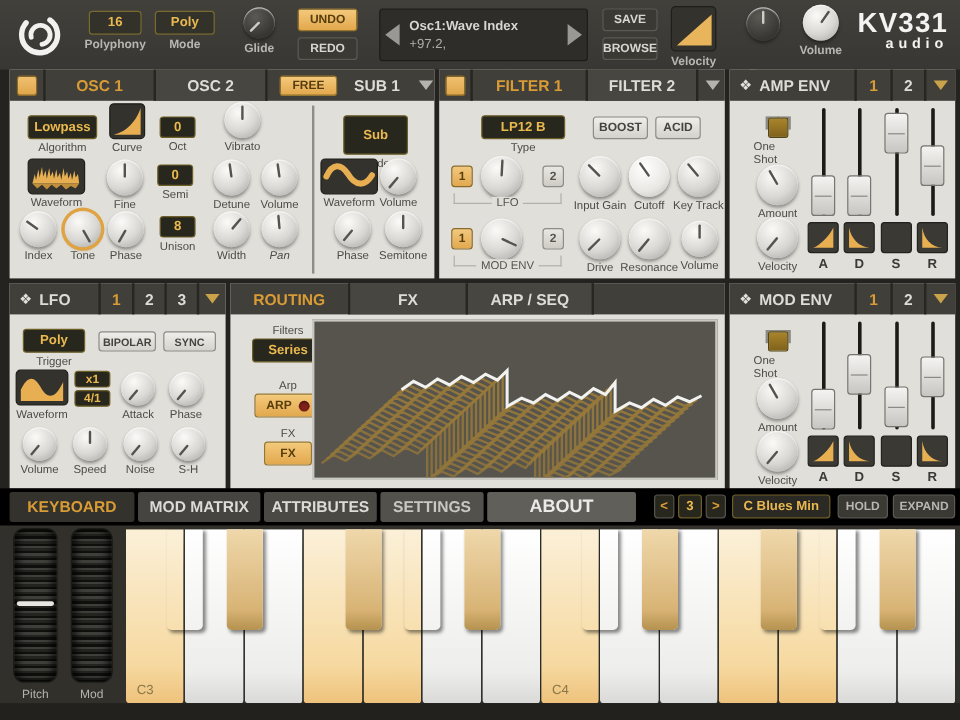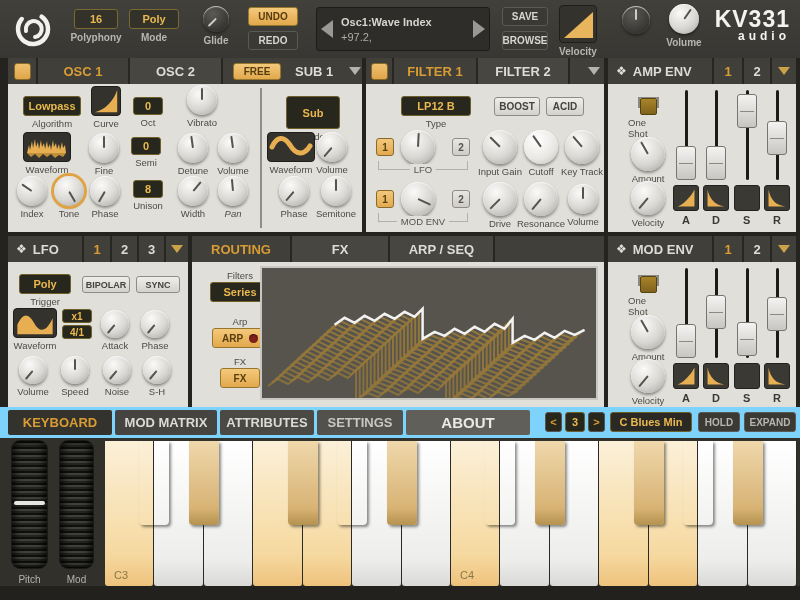--- a/index.html
+++ b/index.html
@@ -37,21 +37,21 @@
   .bracket{position:absolute;border:1px solid #b2b0aa;border-top:none;height:9px;box-sizing:border-box;}
   .bracket span{position:absolute;left:50%;transform:translate(-50%,0);top:3px;background:#e1dfd9;padding:0 4px;font-size:9.5px;color:#55534d;white-space:nowrap;}
   
   .vslider{position:absolute;width:20px;}
   .vslider .track{position:absolute;left:50%;margin-left:-1.5px;width:3px;top:0;bottom:0;background:#1c1b17;border-radius:2px;}
   .vslider .thumb{position:absolute;left:50%;transform:translateX(-50%);width:20px;height:34px;background:linear-gradient(#f4f3f1,#c8c6c2);border:1px solid #77756f;border-radius:3px;box-sizing:border-box;}
   .vslider .thumb::after{content:"";position:absolute;left:2px;right:2px;top:50%;height:1px;background:#8a8984;}
   .eicon{position:absolute;width:26px;height:26px;background:#3a3934;border-radius:3px;border:1px solid #23221e;box-sizing:border-box;}
   .sl-letter{position:absolute;font-size:11px;font-weight:bold;color:#3a3936;}
   
-  #bottom-nav{position:absolute;left:0;top:407px;width:800px;height:31px;background:#7dd3fc;}
+  #bottom-nav{position:absolute;left:0;top:407px;width:800px;height:31px;background:#000000;}
   .navtab{position:absolute;top:3px;height:25px;display:flex;align-items:center;justify-content:center;font-weight:bold;font-size:13px;border-radius:2px;}
   
   #kb-section{position:absolute;left:0;top:438px;width:800px;height:162px;background:#31302b;}
   .wheel{position:absolute;top:3px;height:127px;border-radius:8px;background:repeating-linear-gradient(180deg,#0f0f0d 0 2px,#3e3e3a 2px 4px,#23231f 4px 6px);box-shadow:inset 4px 0 6px rgba(0,0,0,.6),inset -4px 0 6px rgba(0,0,0,.6),0 0 0 1px #1a1a17;}
   .wheel .centerline{position:absolute;left:2px;right:2px;top:47%;height:4px;background:#e8e6e2;border-radius:2px;}
   .wlbl{position:absolute;top:136px;font-size:10px;color:#b5b3ad;text-align:center;}
   #keys{position:absolute;left:105px;top:3px;width:692px;height:145px;}
   .wkey{position:absolute;top:0;height:145px;background:linear-gradient(#ffffff,#ededeb 82%,#d9d9d7);border-right:1px solid #2a2a26;border-radius:0 0 3px 3px;box-sizing:border-box;}
   .wkey.hl{background:linear-gradient(#fbf0d8,#f6d9a0 78%,#eec27c);}
   .bkey{position:absolute;top:0;width:30px;height:84px;background:linear-gradient(#454543,#232321 80%,#39393
@@ -243,21 +243,21 @@
       <div class="knob k30" style="--rot:0deg"></div>
       <div class="plbl">Semitone</div>
     </div>
   </div>
 
   <div class="panel" id="filter-panel" style="left:366px;top:58px;width:238px;height:174px;">
     <div class="phead">
       <div class="seg" style="width:28px;">
           <span class="hchk"></span>
         </div>
-      <div class="seg" style="width:84px;">
+      <div class="seg" style="width:96px;">
           <span class="tabtxt on">FILTER 1</span>
         </div>
       <div class="seg" style="width:92px;background:#474641;">
           <span class="tabtxt">FILTER 2</span>
         </div>
       <div class="seg" style="flex:1;border-right:none;justify-content:flex-end;padding-right:4px;">
           <span class="tri gray"></span>
         </div>
     </div>
     <div class="ctl" style="left:34px;top:38px;width:72px;">

